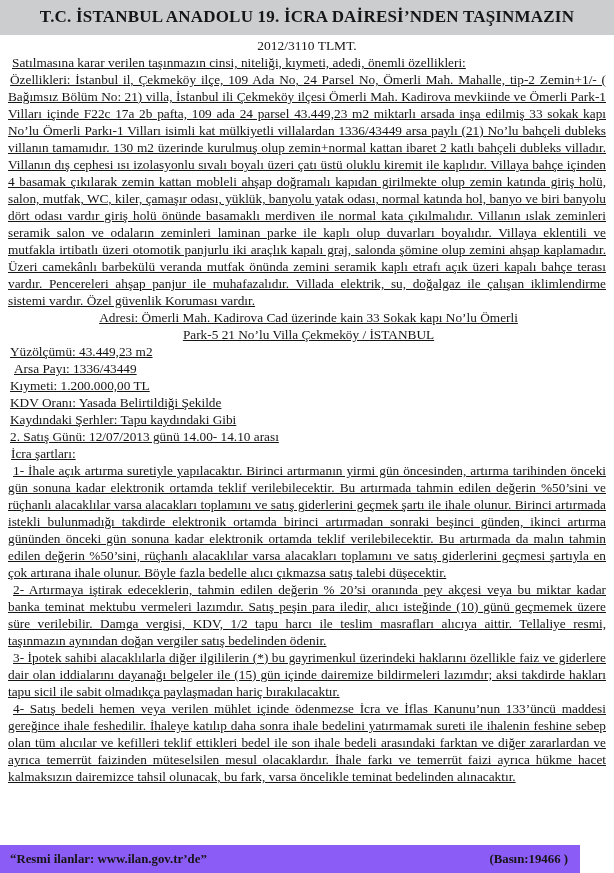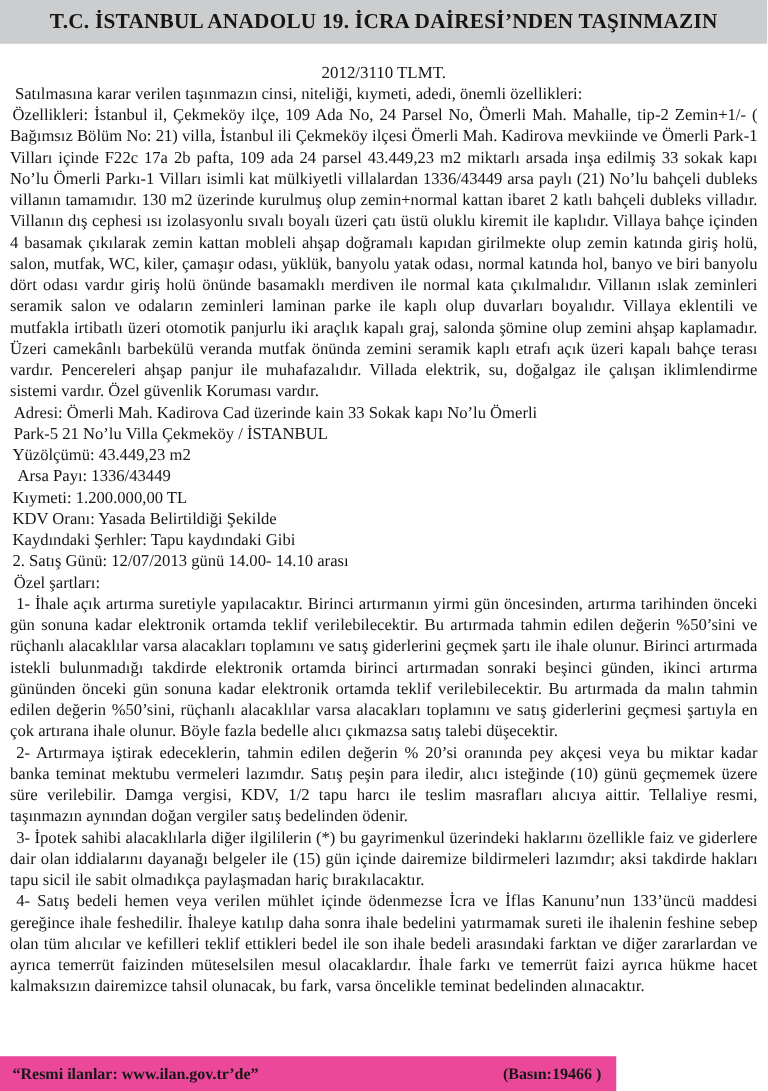--- a/index.html
+++ b/index.html
@@ -25,47 +25,47 @@
     font-weight:bold;
     font-size:17px;
     line-height:22px;
     letter-spacing:.2px;
     font-family:Liberation Serif, serif;
   }
   .case-number{
     text-align:center;
     font-size:13.5px;
     line-height:17px;
-    margin-top:14px;
+    margin-top:2px;
   }
   .content{
     padding:0 8px;
     font-size:13.3px;
     line-height:17px;
   }
-  .content p{margin:0;}
+  .content p{margin:0;text-decoration:underline;}
   .intro{ text-indent:4px; }
   .property-heading{ text-indent:2px; }
   .description{
     text-align:justify;
     text-indent:2px;
   }
-  .addr{ text-indent:3px; }
+  .addr{ text-indent:3px;text-align:center; }
   .detail{ text-indent:2px; }
   .detail.sp{ text-indent:6px; }
   .terms-heading{ text-indent:3px; }
   .term{
     text-align:justify;
     text-indent:5px;
   }
   .footer-band{
     position:absolute;
     left:0;bottom:0;
-    width:493px;height:28px;
-    background:#ec4899;
+    width:580px;height:28px;
+    background:#8b5cf6;
     display:flex;
     align-items:center;
     justify-content:space-between;
     box-sizing:border-box;
     padding:0 12px 0 10px;
     font-weight:bold;
     font-size:12.8px;
   }
 </style>
 </head>
@@ -86,21 +86,21 @@
     <p class="addr">Adresi: Ömerli Mah. Kadirova Cad üzerinde kain 33 Sokak kapı No’lu Ömerli</p>
     <p class="addr">Park-5 21 No’lu Villa Çekmeköy / İSTANBUL</p>
 
     <p class="detail">Yüzölçümü: 43.449,23 m2</p>
     <p class="detail sp">Arsa Payı: 1336/43449</p>
     <p class="detail">Kıymeti: 1.200.000,00 TL</p>
     <p class="detail">KDV Oranı: Yasada Belirtildiği Şekilde</p>
     <p class="detail">Kaydındaki Şerhler: Tapu kaydındaki Gibi</p>
     <p class="detail">2. Satış Günü: 12/07/2013 günü 14.00- 14.10 arası</p>
 
-    <p class="terms-heading">Özel şartları:</p>
+    <p class="terms-heading">İcra şartları:</p>
     <p class="term">1- İhale açık artırma suretiyle yapılacaktır. Birinci artırmanın yirmi gün öncesinden, artırma tarihinden önceki gün sonuna kadar elektronik ortamda teklif verilebilecektir. Bu artırmada tahmin edilen değerin %50’sini ve rüçhanlı alacaklılar varsa alacakları toplamını ve satış giderlerini geçmek şartı ile ihale olunur. Birinci artırmada istekli bulunmadığı takdirde elektronik ortamda birinci artırmadan sonraki beşinci günden, ikinci artırma gününden önceki gün sonuna kadar elektronik ortamda teklif verilebilecektir. Bu artırmada da malın tahmin edilen değerin %50’sini, rüçhanlı alacaklılar varsa alacakları toplamını ve satış giderlerini geçmesi şartıyla en çok artırana ihale olunur. Böyle fazla bedelle alıcı çıkmazsa satış talebi düşecektir.</p>
     <p class="term">2- Artırmaya iştirak edeceklerin, tahmin edilen değerin % 20’si oranında pey akçesi veya bu miktar kadar banka teminat mektubu vermeleri lazımdır. Satış peşin para iledir, alıcı isteğinde (10) günü geçmemek üzere süre verilebilir. Damga vergisi, KDV, 1/2 tapu harcı ile teslim masrafları alıcıya aittir. Tellaliye resmi, taşınmazın aynından doğan vergiler satış bedelinden ödenir.</p>
     <p class="term">3- İpotek sahibi alacaklılarla diğer ilgililerin (*) bu gayrimenkul üzerindeki haklarını özellikle faiz ve giderlere dair olan iddialarını dayanağı belgeler ile (15) gün içinde dairemize bildirmeleri lazımdır; aksi takdirde hakları tapu sicil ile sabit olmadıkça paylaşmadan hariç bırakılacaktır.</p>
     <p class="term">4- Satış bedeli hemen veya verilen mühlet içinde ödenmezse İcra ve İflas Kanunu’nun 133’üncü maddesi gereğince ihale feshedilir. İhaleye katılıp daha sonra ihale bedelini yatırmamak sureti ile ihalenin feshine sebep olan tüm alıcılar ve kefilleri teklif ettikleri bedel ile son ihale bedeli arasındaki farktan ve diğer zararlardan ve ayrıca temerrüt faizinden müteselsilen mesul olacaklardır. İhale farkı ve temerrüt faizi ayrıca hükme hacet kalmaksızın dairemizce tahsil olunacak, bu fark, varsa öncelikle teminat bedelinden alınacaktır.</p>
 
   </div>
 
   <div class="footer-band">
     <span>“Resmi ilanlar: www.ilan.gov.tr’de”</span>
     <span>(Basın:19466 )</span>

